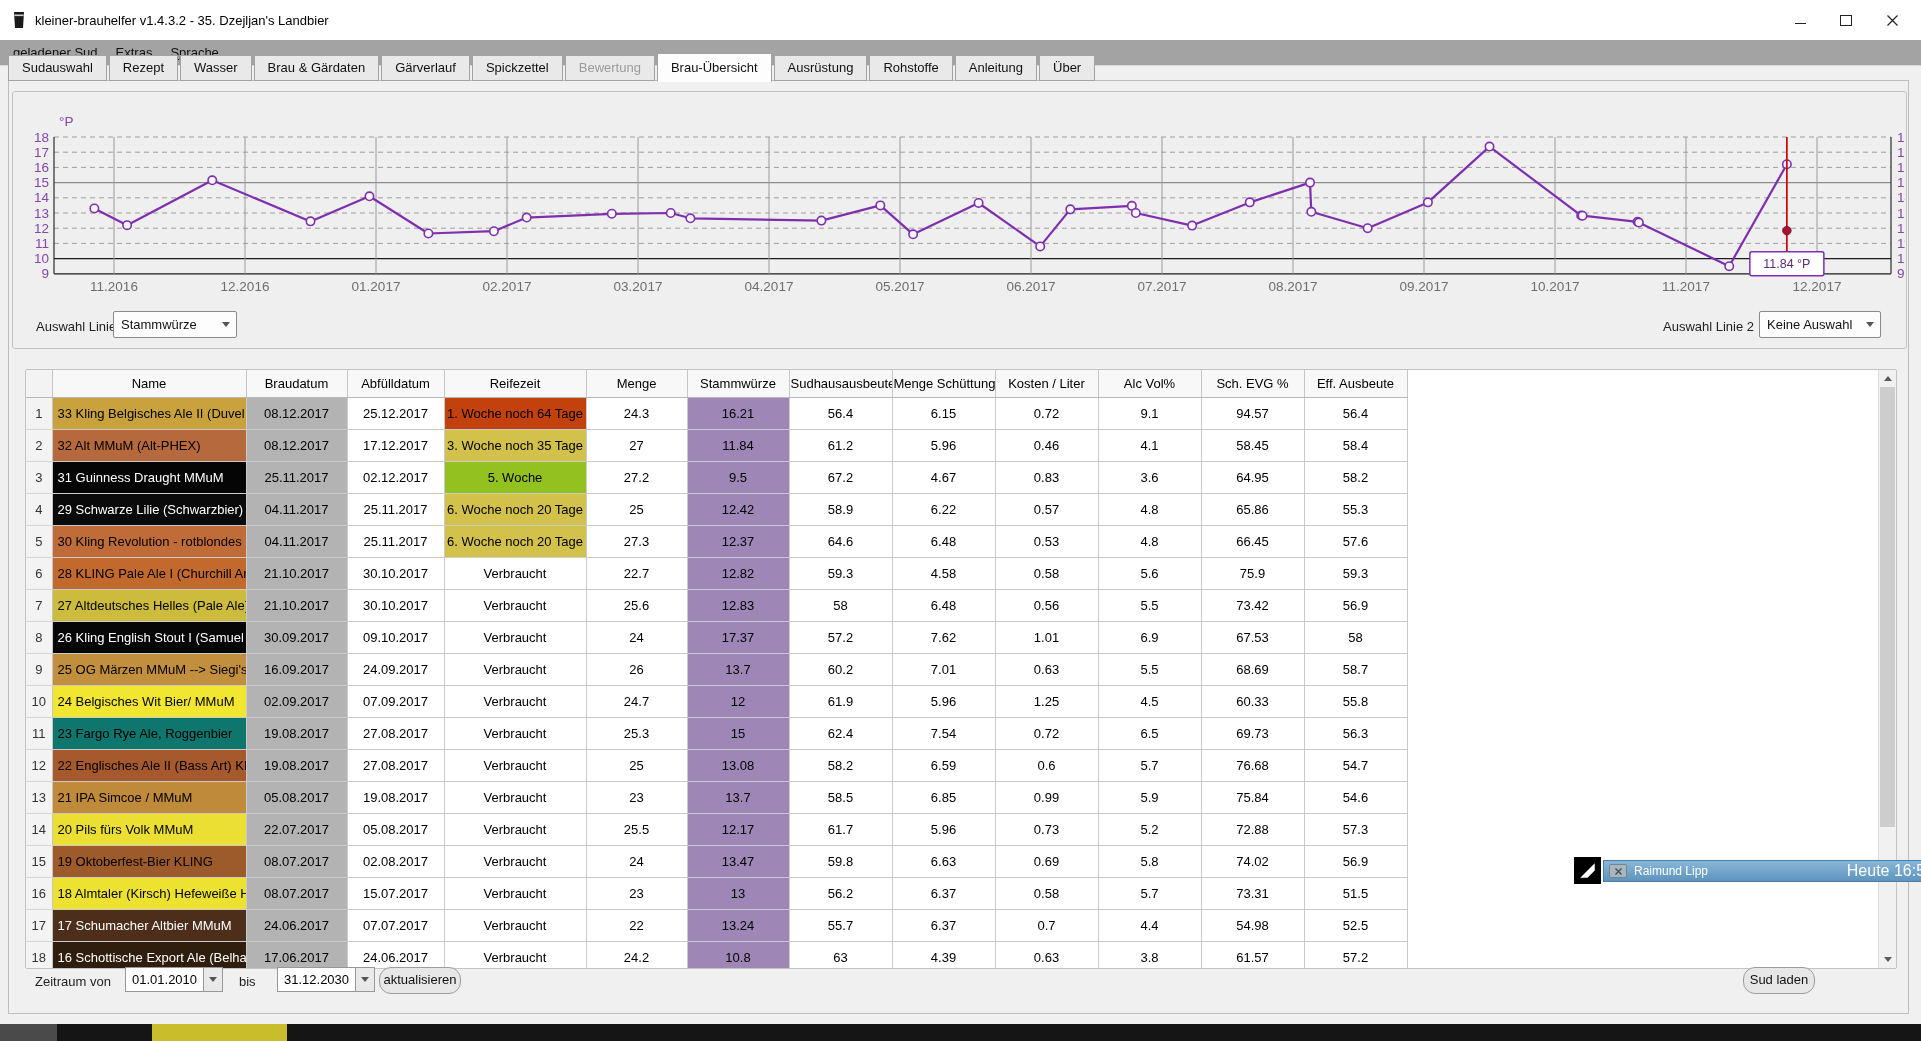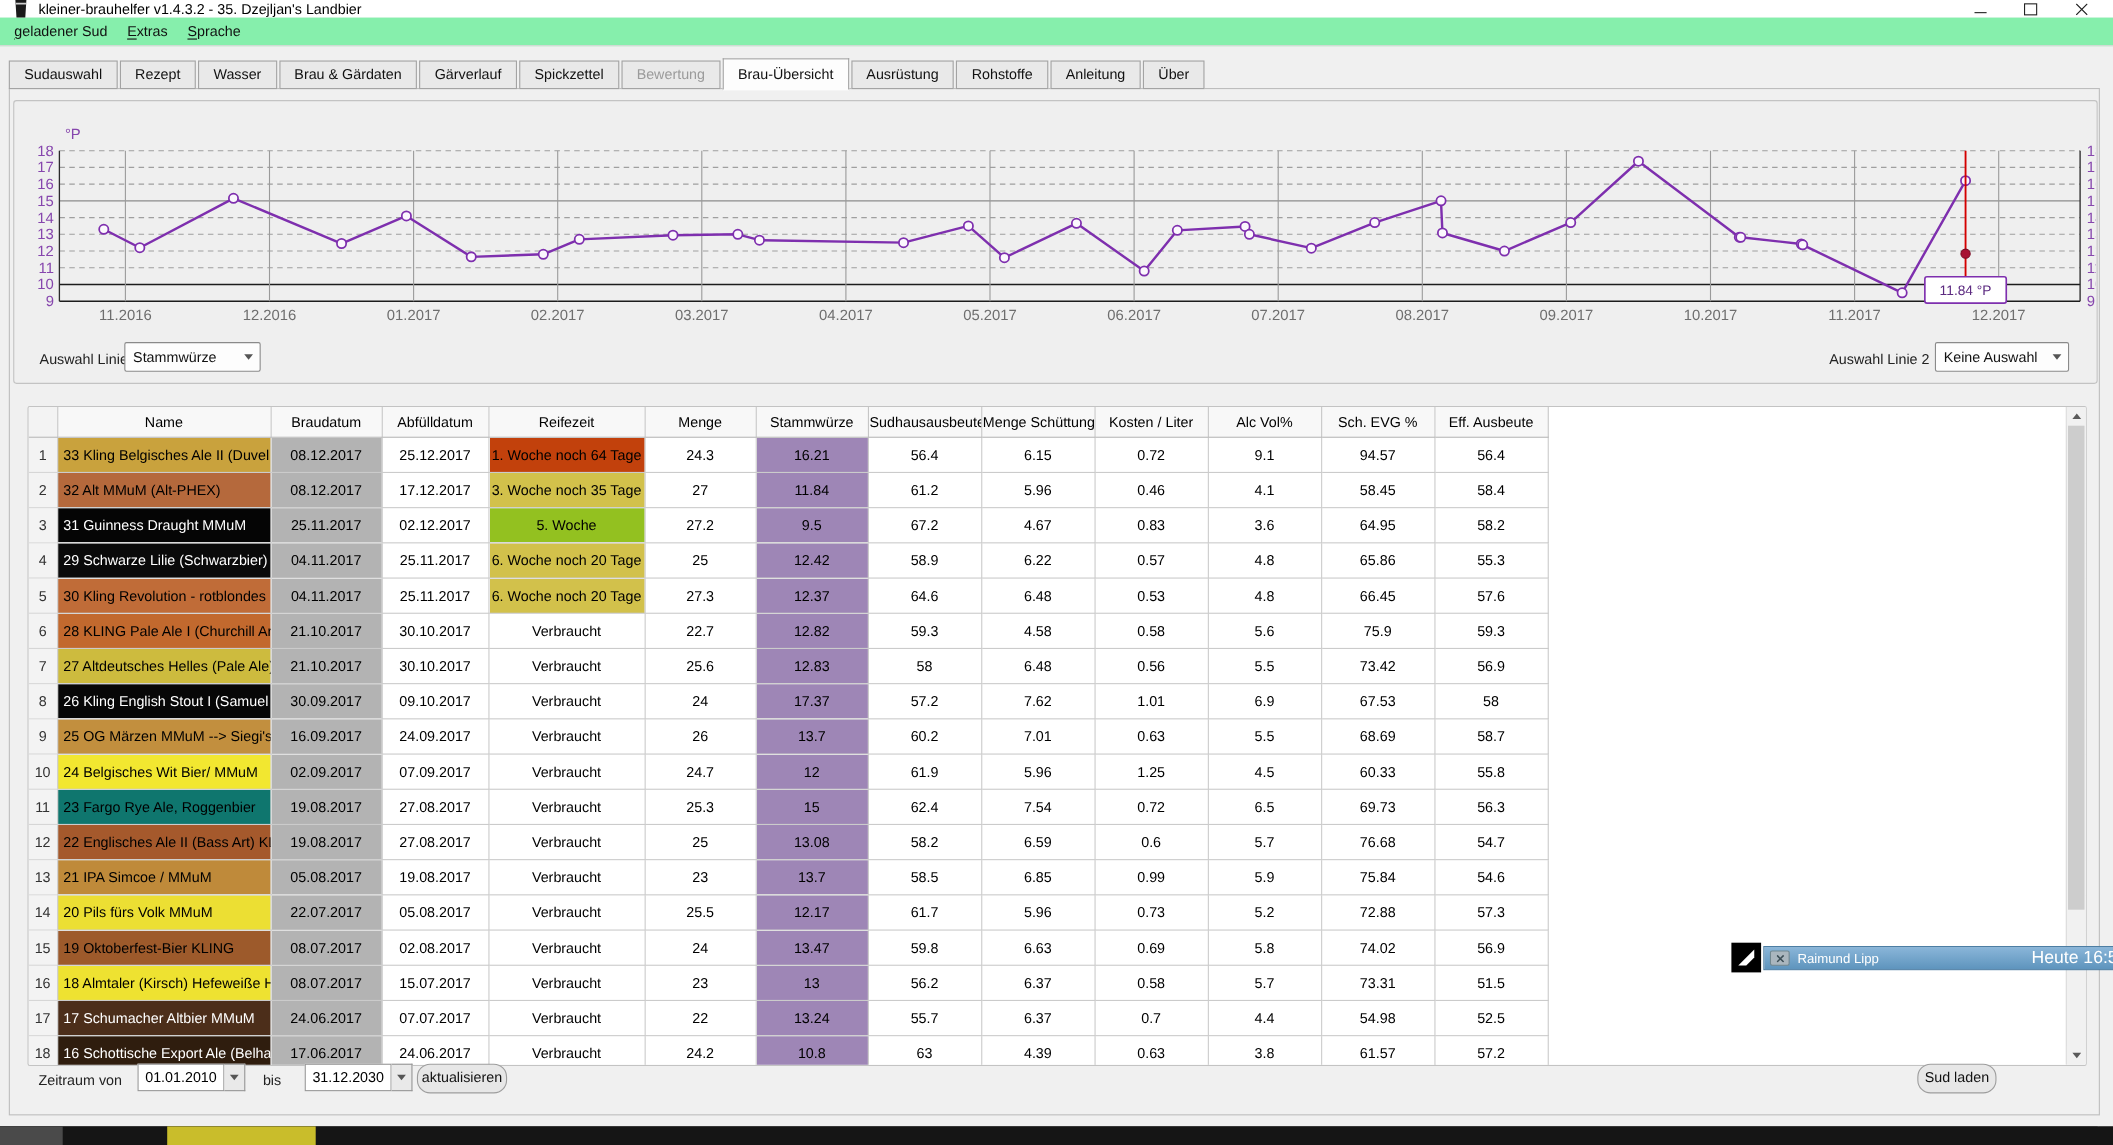--- a/index.html
+++ b/index.html
@@ -1,29 +1,29 @@
 <!DOCTYPE html>
 <html><head>
 <meta charset="utf-8">
 <style>
   html,body{margin:0;padding:0;}
   body{width:1921px;height:1041px;overflow:hidden;font-family:"Liberation Sans",sans-serif;background:#151515;}
   .screen{position:relative;width:1921px;height:1041px;overflow:hidden;}
   .right-strip{position:absolute;left:1907px;top:27px;width:14px;height:997px;background:#d2d2d2;border-left:1px solid #9a9a9a;}
   .window{position:absolute;left:0;top:0;width:1921px;height:1024px;background:#f0f0f0;}
   
-  .titlebar{height:16px;background:#ffffff;display:flex;align-items:center;}
+  .titlebar{height:40px;background:#ffffff;display:flex;align-items:center;}
   .app-icon{width:16px;height:18px;margin-left:11px;display:inline-flex;}
   .title{font-size:13px;color:#000;margin-left:8px;flex:1;white-space:nowrap;}
   .win-controls{display:flex;height:27px;margin-right:6px;}
   .win-btn{width:46px;height:27px;display:flex;align-items:center;justify-content:center;cursor:default;}
   .glyph-min{display:block;width:11px;height:1px;background:#222;margin-top:6px;}
   .glyph-max{display:block;width:10px;height:9px;border:1px solid #222;}
   
-  .menubar{height:25px;background:#86efac;display:flex;align-items:center;padding-left:4px;border-bottom:1px solid #d9d9d9;}
+  .menubar{height:25px;background:#a3a3a3;display:flex;align-items:center;padding-left:4px;border-bottom:1px solid #d9d9d9;}
   .menu-item{font-size:13px;color:#111;padding:3px 9px;}
   .menu-item u{text-underline-offset:2px;}
   
   .tabbar{position:absolute;left:8px;top:53px;height:28px;display:flex;align-items:flex-end;z-index:5;}
   .tab{height:24px;line-height:24px;padding:0 13px;font-size:13px;color:#111;background:#e9e9e9;border:1px solid #a3a3a3;margin-right:2px;white-space:nowrap;}
   .tab.active{height:27px;line-height:27px;background:#fdfdfd;border-bottom:1px solid #fdfdfd;margin-bottom:-1px;}
   .tab.disabled{color:#9b9b9b;}
   
   .page{position:absolute;left:8px;top:80px;width:1899px;height:932px;border:1px solid #bdbdbd;background:#f0f0f0;}
   .chart-box{position:absolute;left:3px;top:10px;width:1893px;height:256px;border:1px solid #c3c3c3;border-radius:3px;background:#efefef;}

